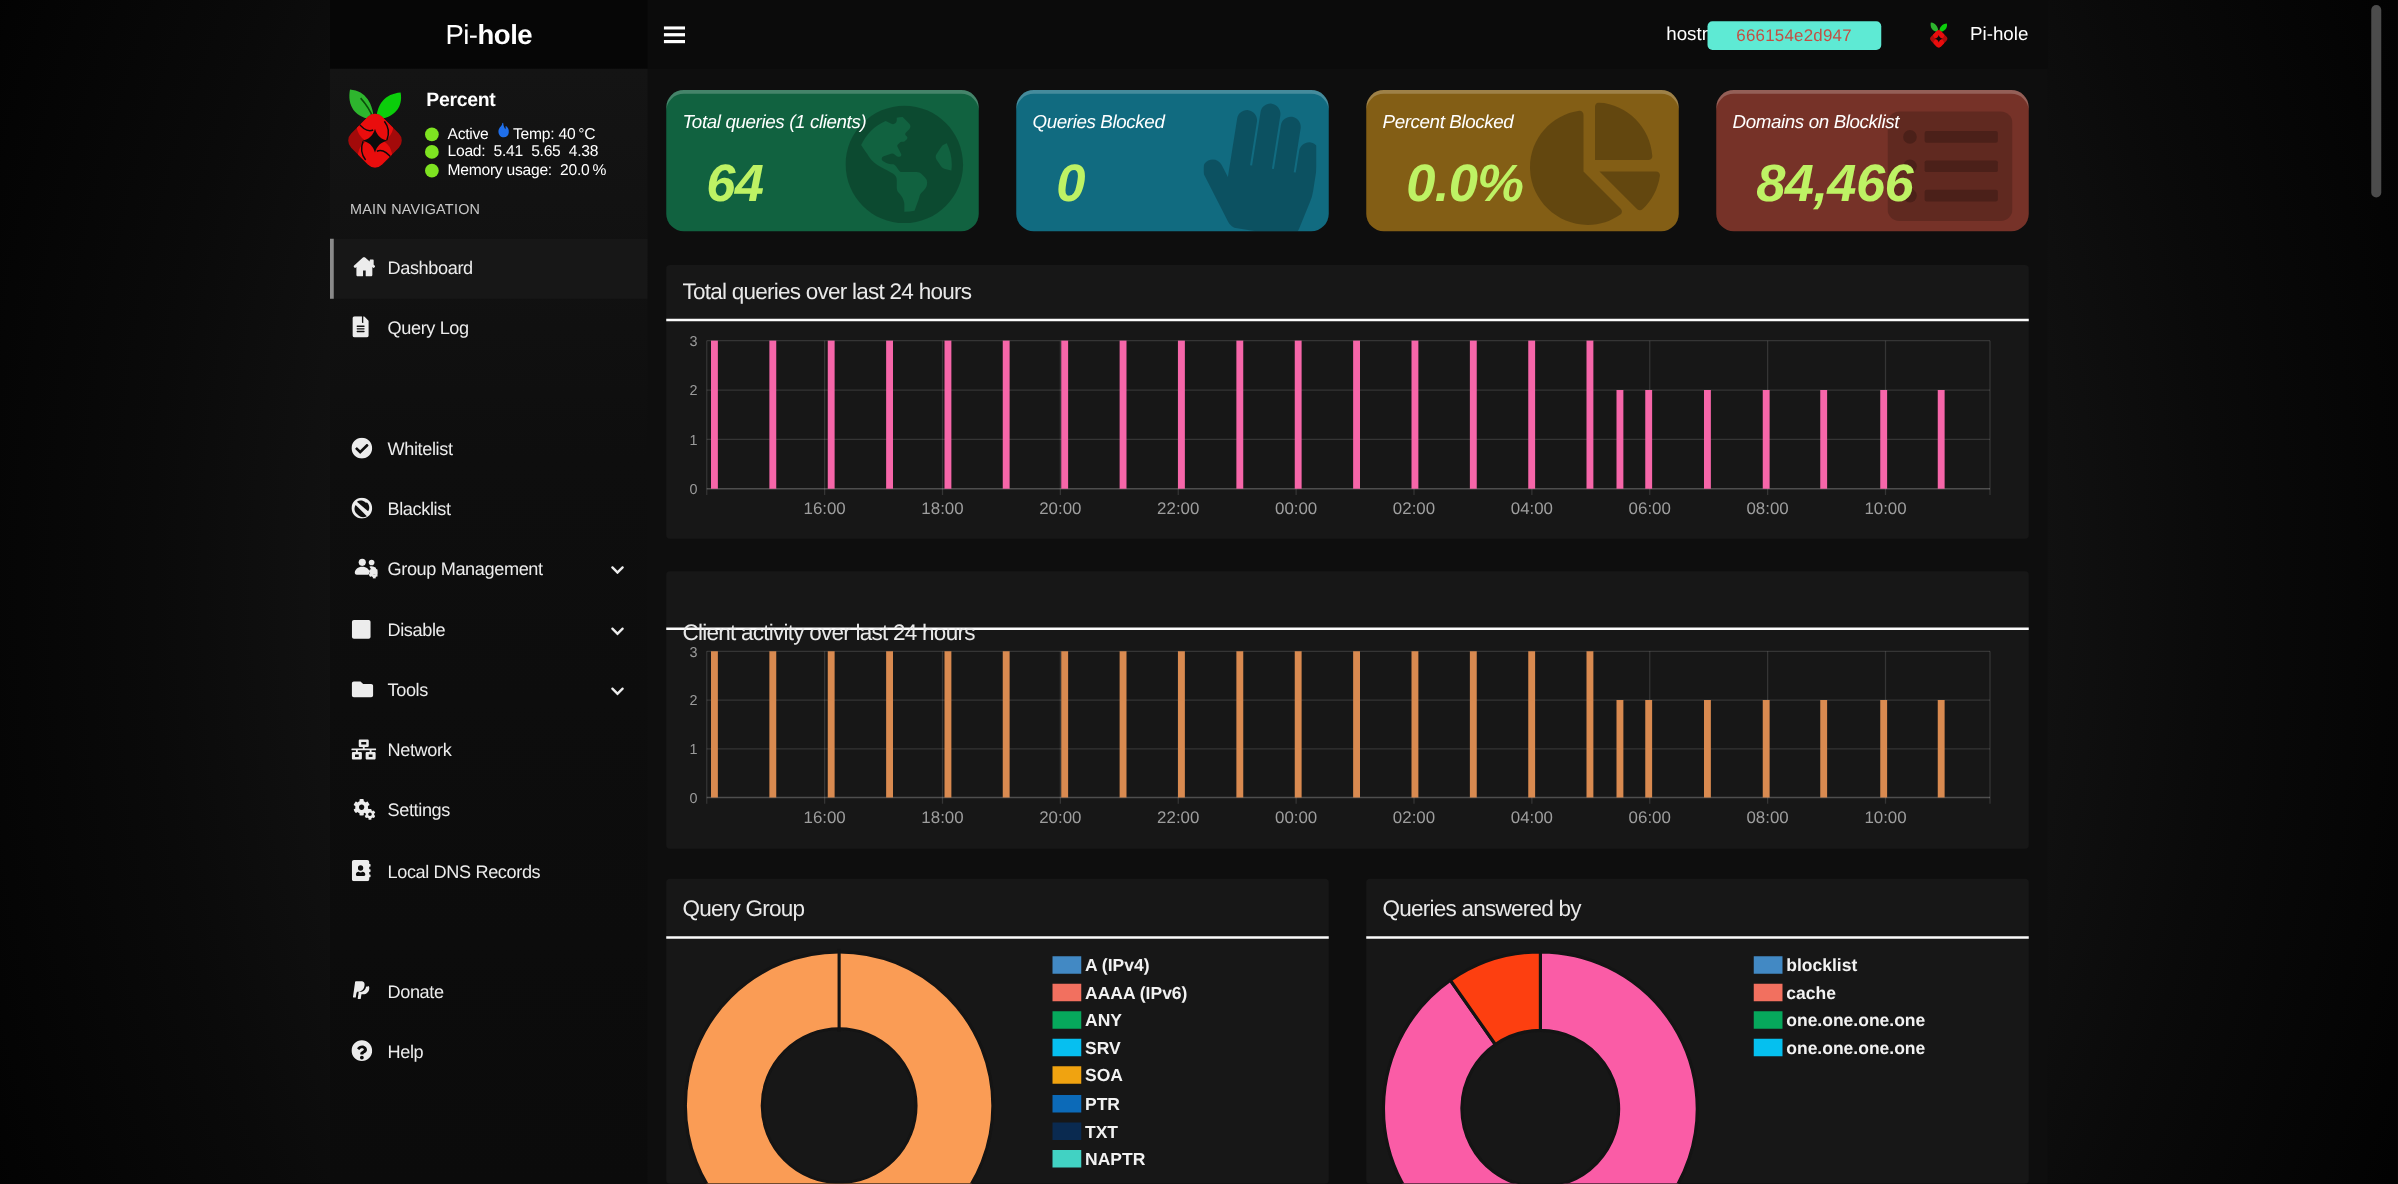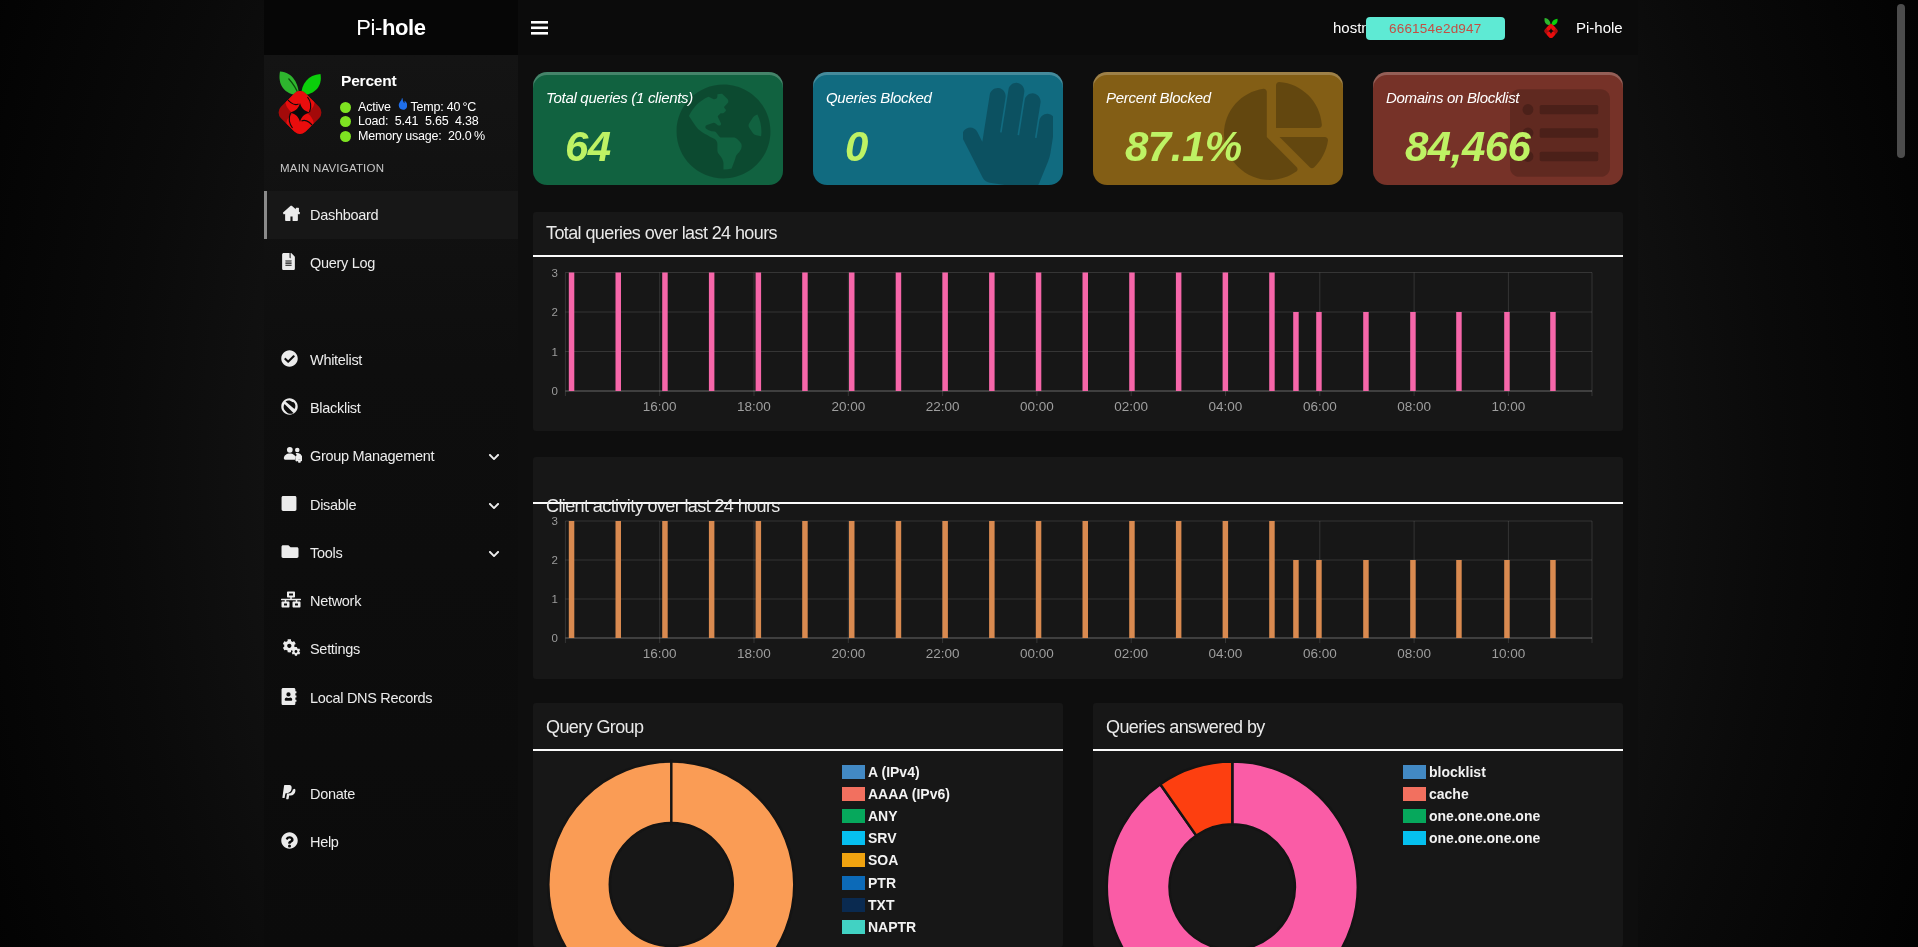--- a/index.html
+++ b/index.html
@@ -203,21 +203,21 @@
       <div class="ttl">Queries Blocked</div>
       <div class="num">0</div>
     </div>
 <div class="smallbox" style="left:829px;background:#835e15;">
       <div class="abs" style="left:131px;top:10px;"><svg style="" width="104" height="98" viewBox="0 0 544 512" xmlns="http://www.w3.org/2000/svg">
           <g fill="rgba(0,0,0,0.24)">
             <path d="M527.79 288H290.5l158.03 158.03c6.04 6.04 15.98 6.53 22.19.68 38.7-36.46 65.32-85.61 73.13-140.86 1.34-9.46-6.51-17.85-16.06-17.85zm-15.83-64.8C503.72 103.74 408.26 8.28 288.8.04 279.68-.59 272 7.1 272 16.24V240h223.77c9.14 0 16.82-7.68 16.19-16.8zM224 288V50.71c0-9.55-8.39-17.4-17.84-16.06C86.99 51.49-4.1 155.6.14 280.37 4.5 408.51 114.83 513.59 243.04 511.98c50.4-.63 96.97-16.87 135.26-44.03 7.9-5.6 8.42-17.23 1.57-24.08L224 288z"></path>
           </g>
         </svg></div>
       <div class="ttl">Percent Blocked</div>
-      <div class="num">87.1%</div>
+      <div class="num">0.0%</div>
     </div>
 <div class="smallbox" style="left:1109px;background:#763228;">
       <div class="abs" style="left:137px;top:11px;"><svg style="" width="100" height="100" viewBox="0 0 512 512" xmlns="http://www.w3.org/2000/svg">
           <g fill="rgba(0,0,0,0.18)">
             <path d="M464 32H48C21 32 0 53 0 80v352c0 27 21 48 48 48h416c27 0 48-21 48-48V80c0-27-21-48-48-48z"></path>
           </g>
           <g fill="rgba(0,0,0,0.22)">
             <circle cx="92" cy="136" r="28"></circle>
             <circle cx="92" cy="256" r="28"></circle>
             <circle cx="92" cy="376" r="28"></circle>

